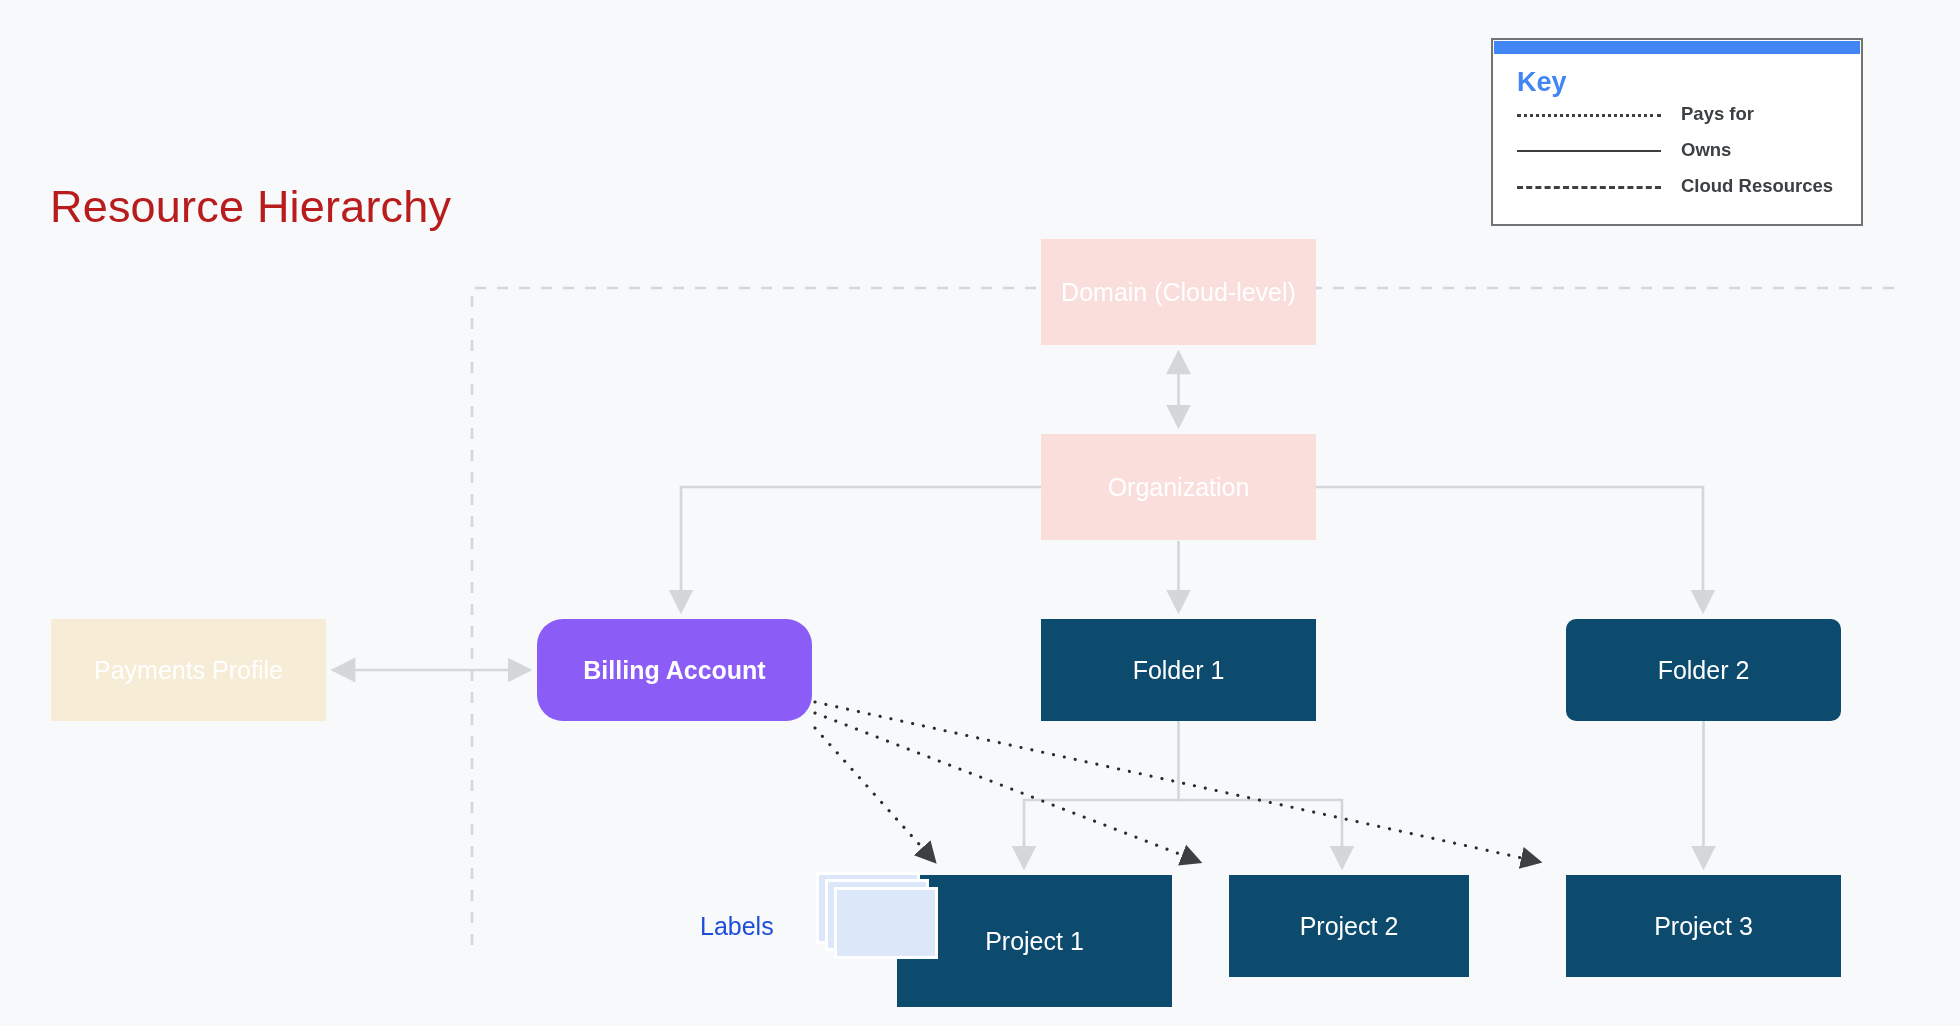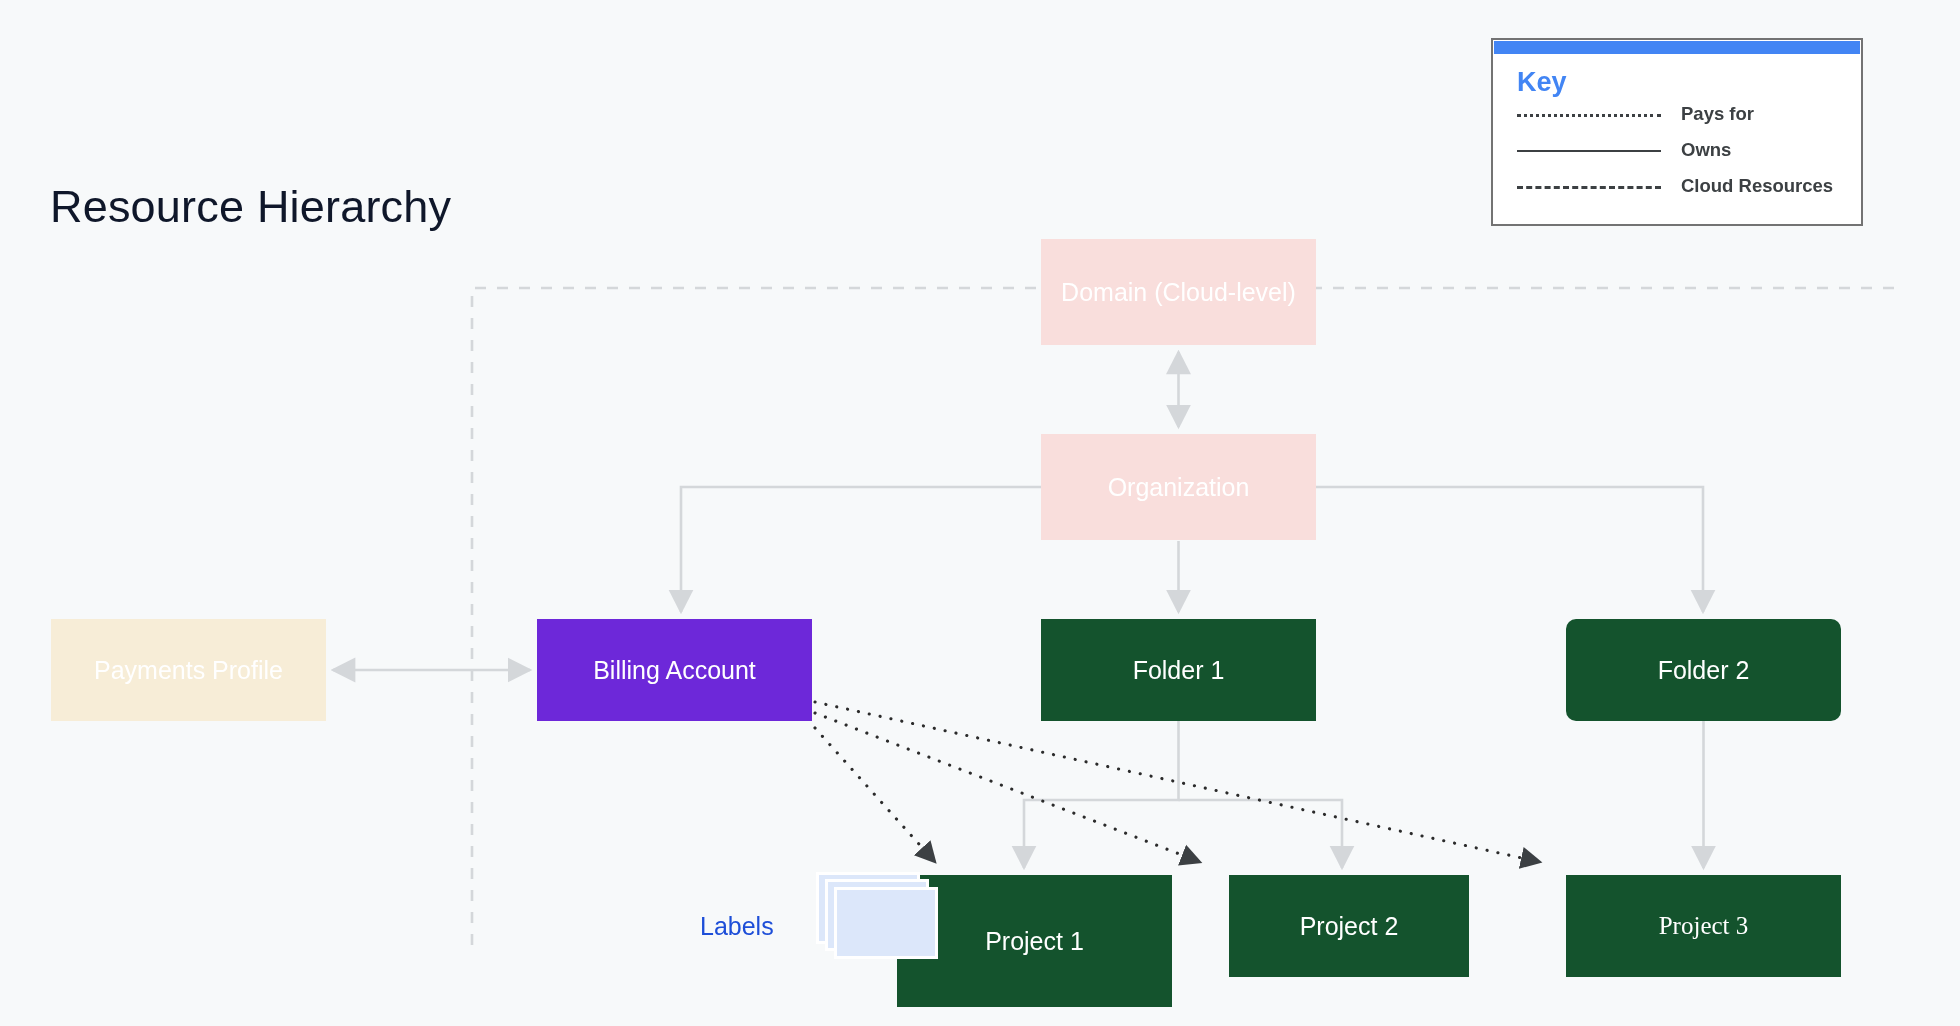--- a/index.html
+++ b/index.html
@@ -23,21 +23,21 @@
     pointer-events: none;
   }
 
   
   #page-title {
     position: absolute;
     left: 50px;
     top: 181px;
     font-size: 45px;
     font-weight: 400;
-    color: #0f172a;
+    color: #b91c1c;
     letter-spacing: 0.2px;
     white-space: nowrap;
   }
 
   
   #key-card {
     position: absolute;
     left: 1491px;
     top: 38px;
     width: 372px;
@@ -99,33 +99,33 @@
     align-items: center;
     justify-content: center;
     text-align: center;
     font-size: 25px;
     font-weight: 400;
     color: #FFFFFF;
     line-height: 1.2;
     white-space: nowrap;
   }
   .node.pink  { background: #F9DEDC; }
-  .node.blue  { background: #14532d; }
-  .node.green { background: #6d28d9; font-weight: 400; }
+  .node.blue  { background: #0c4a6e; }
+  .node.green { background: #8b5cf6; font-weight: 700; border-radius: 26px; }
   .node.cream { background: #F7EDD7; }
 
   #node-domain       { left: 1041px; top: 239px;  width: 275px; height: 106px; }
   #node-organization { left: 1041px; top: 434px;  width: 275px; height: 106px; }
   #node-billing      { left: 537px;  top: 619px;  width: 275px; height: 102px; }
   #node-payments     { left: 51px;   top: 619px;  width: 275px; height: 102px; }
   #node-folder1      { left: 1041px; top: 619px;  width: 275px; height: 102px; }
   #node-folder2      { left: 1566px; top: 619px;  width: 275px; height: 102px; border-radius: 10px; }
   #node-project1     { left: 897px;  top: 875px;  width: 275px; height: 132px; }
   #node-project2     { left: 1229px; top: 875px;  width: 240px; height: 102px; }
-  #node-project3     { left: 1566px; top: 875px;  width: 275px; height: 102px; font-family: Liberation Serif, serif; }
+  #node-project3     { left: 1566px; top: 875px;  width: 275px; height: 102px; }
 
   
   #labels-text {
     position: absolute;
     left: 700px;
     top: 912px;
     font-size: 25px;
     color: #1d4ed8;
     white-space: nowrap;
   }

